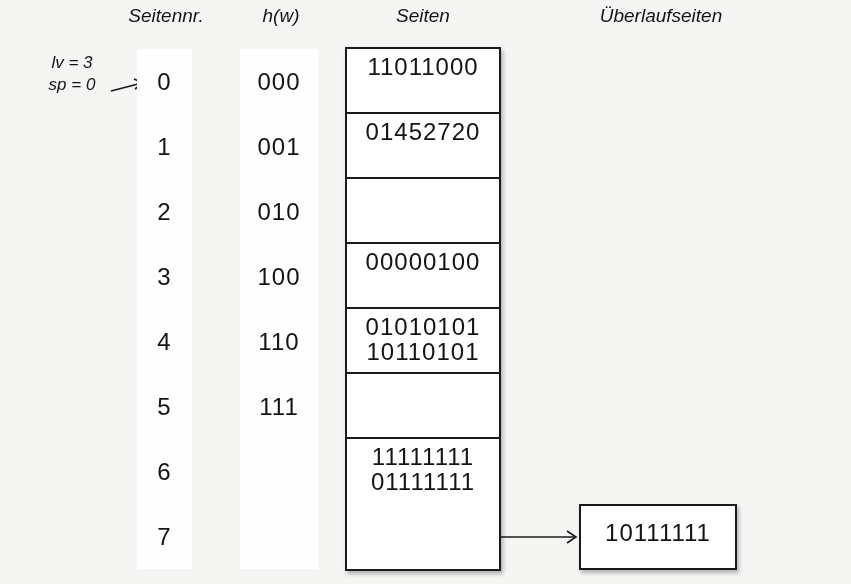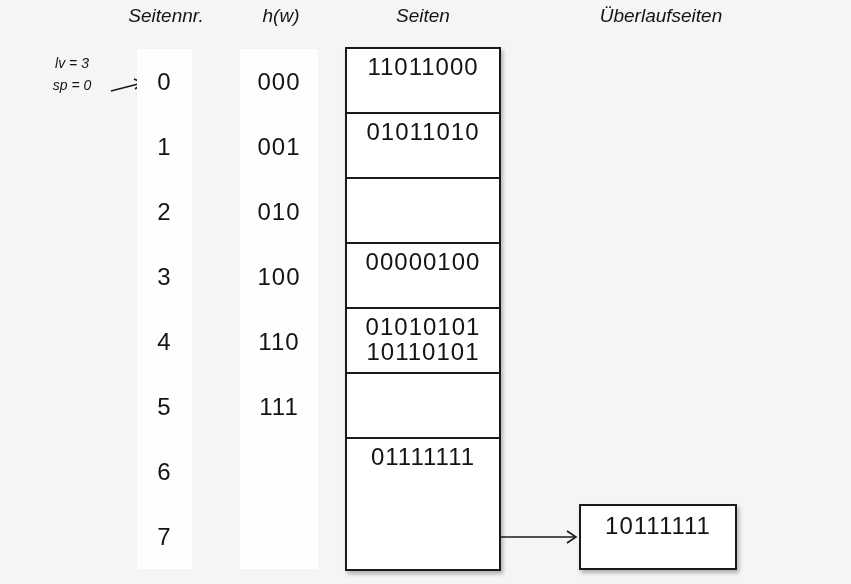--- a/index.html
+++ b/index.html
@@ -15,21 +15,21 @@
     position:absolute;top:4px;height:24px;
     font-style:italic;font-size:19px;line-height:24px;
     text-align:center;white-space:nowrap;
   }
   .hdr-seitennr{left:103px;width:126px;}
   .hdr-hw{left:218px;width:126px;}
   .hdr-seiten{left:360px;width:126px;}
   .hdr-ueberlauf{left:578px;width:166px;}
   .annot{
     position:absolute;left:34px;top:52px;width:76px;
-    font-style:italic;font-size:14px;line-height:22px;
+    font-style:italic;font-size:17px;line-height:22px;
     text-align:center;white-space:nowrap;
   }
   .arrow-svg{position:absolute;overflow:visible;}
   .strip{
     position:absolute;top:49px;height:520px;
     background:#fefefe;
     display:flex;flex-direction:column;
   }
   .strip-pageno{left:137px;width:55px;}
   .strip-hash{left:240px;width:78px;}
@@ -52,21 +52,21 @@
   .pcell:last-child{border-bottom:none;}
   .bin{
     font-size:24px;line-height:25px;letter-spacing:1px;
     min-height:25px;white-space:nowrap;
   }
   .overflowbox{
     position:absolute;left:579px;top:504px;width:158px;height:66px;
     box-sizing:border-box;background:#ffffff;
     border:2px solid #1a1a1a;
     box-shadow:2px 3px 4px rgba(0,0,0,0.28);
-    padding-top:7px;text-align:center;
+    padding-top:14px;text-align:center;
   }
   svg line,svg path{stroke:#1a1a1a;stroke-width:1.6;fill:none;}
 </style>
 </head>
 <body>
 
 <div class="canvas">
 
   <div class="hdr hdr-seitennr">Seitennr.</div>
   <div class="hdr hdr-seiten">Seiten</div>
@@ -101,39 +101,40 @@
     <div class="ncell">110</div>
     <div class="ncell">111</div>
   </div>
 
   <div class="pagesbox">
     <div class="pcell">
       <div class="bin">11011000</div>
       <div class="bin"></div>
     </div>
     <div class="pcell">
-      <div class="bin">01011010</div>
+      <div class="bin">01452720</div>
     </div>
     <div class="pcell">
       <div class="bin"></div>
       <div class="bin"></div>
     </div>
     <div class="pcell">
       <div class="bin">00000100</div>
       <div class="bin"></div>
     </div>
     <div class="pcell">
       <div class="bin">01010101</div>
       <div class="bin">10110101</div>
     </div>
     <div class="pcell">
       <div class="bin"></div>
       <div class="bin"></div>
     </div>
     <div class="pcell">
+      <div class="bin">11111111</div>
       <div class="bin">01111111</div>
     </div>
   </div>
 
   <svg class="arrow-svg" style="left:500px;top:527px;" width="82" height="20" viewBox="0 0 82 20">
     <line x1="1" y1="10" x2="75" y2="10"></line>
     <path d="M67 4 L76 10 L67 16"></path>
   </svg>
 
   <div class="overflowbox">

